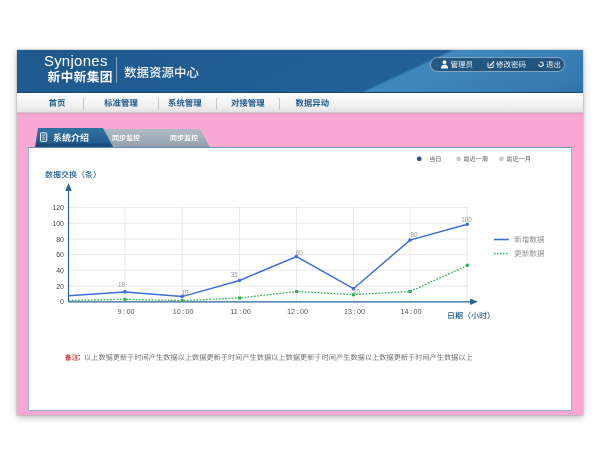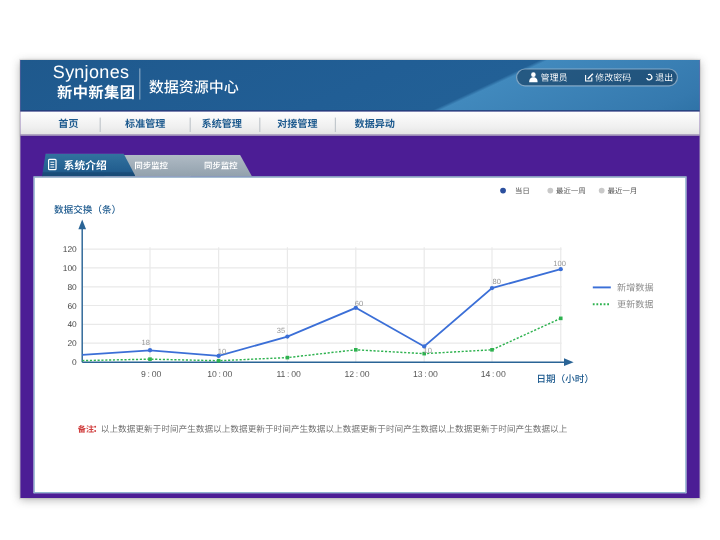--- a/index.html
+++ b/index.html
@@ -1,16 +1,16 @@
 <!DOCTYPE html>
 <html><head><meta charset="utf-8">
 <style>
 *{margin:0;padding:0;box-sizing:border-box}
 html,body{width:600px;height:450px;background:#fff;overflow:hidden;font-family:"Liberation Sans",sans-serif;position:relative}
-.app{position:absolute;left:17px;top:50px;width:566px;height:365px;background:#4c1d95;box-shadow:0 0 0 1px rgba(120,120,120,.18),0 2px 7px rgba(60,60,60,.38)}
+.app{position:absolute;left:17px;top:50px;width:566px;height:365px;background:#f9a8d4;box-shadow:0 0 0 1px rgba(120,120,120,.18),0 2px 7px rgba(60,60,60,.38)}
 .hdr{position:absolute;left:0;top:0;width:566px;height:43px;background:linear-gradient(155deg,#1f598d 0%,#215e95 50%,#226096 66%,#4189bd 67%,#3579ae 94%,#2f73a7 100%);border-bottom:1px solid #17486f}
 .logo{position:absolute;left:27px;top:2px;color:#fff;font-size:15px;font-weight:normal;letter-spacing:.3px}
 .vsep{position:absolute;left:99px;top:7px;width:1px;height:26px;background:rgba(255,255,255,.45)}
 .pill{position:absolute;left:412.5px;top:7px;width:135px;height:14.5px;background:rgba(9,42,72,.5);border:1px solid rgba(205,228,246,.55);border-radius:8px}
 .nav{position:absolute;left:0;top:43px;width:566px;height:20px;background:linear-gradient(#fefefe,#efefef 70%,#e3e3e3);border-bottom:1px solid #cbcbcb;box-shadow:0 1px 2px rgba(0,0,0,.07)}
 .nsep{position:absolute;top:5px;width:1px;height:12px;background:#c2c8cd}
 .tab{position:absolute;top:78px;height:19px}
 .t1{left:18px;width:78px;background:linear-gradient(#32729f 0%,#215d8e 78%,#1a4d7a 84%,#174a75 100%);clip-path:polygon(3px 0,68px 0,78px 19px,0 19px);z-index:3;filter:drop-shadow(1.5px 0 0 rgba(255,255,255,.95))}
 .t2{left:69px;width:73px;top:79px;height:17.5px;background:linear-gradient(#b0bbc5,#92a1ad);clip-path:polygon(0 0,63px 0,73px 18px,0 18px);z-index:2;filter:drop-shadow(1.5px 0 0 rgba(255,255,255,.95))}
 .t3{left:127px;width:66px;top:79px;height:17.5px;background:linear-gradient(#b0bbc5,#92a1ad);clip-path:polygon(0 0,56px 0,66px 18px,0 18px);z-index:1}

